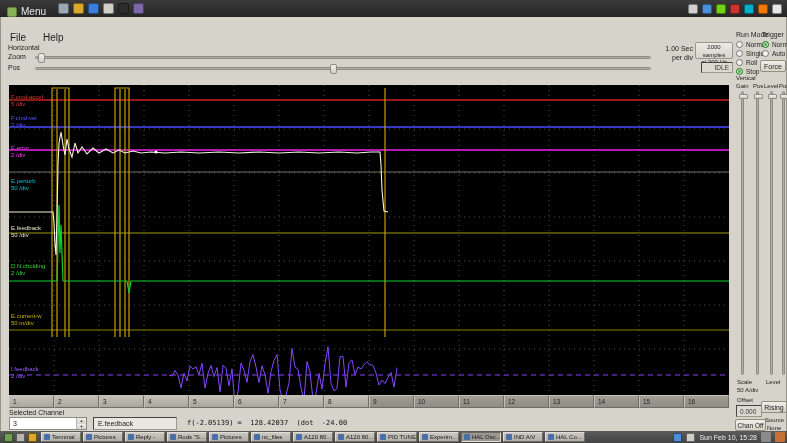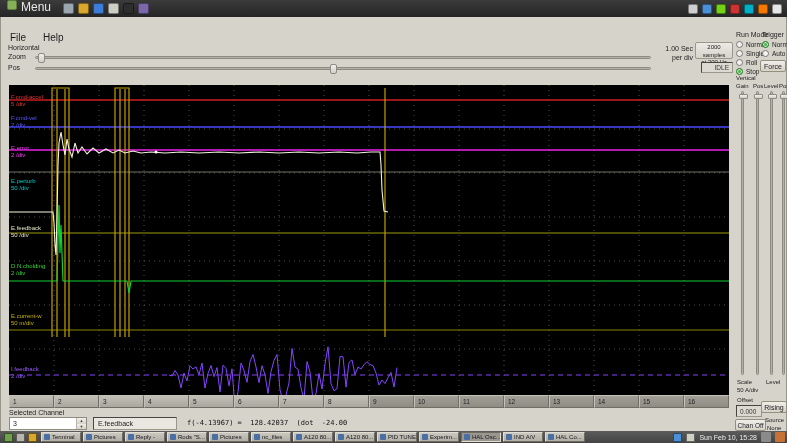--- a/index.html
+++ b/index.html
@@ -2,21 +2,21 @@
 <html><head>
 <meta charset="utf-8">
 <style>
 *{margin:0;padding:0;box-sizing:border-box}
 html,body{width:787px;height:443px}
 body{font-family:"Liberation Sans",sans-serif;background:#000;font-size:8px;color:#1c1c1c}
 .screen{position:relative;width:787px;height:443px;overflow:hidden;background:#d6d3ca}
 
 
 .top-panel{position:absolute;left:0;top:0;width:787px;height:17px;background:linear-gradient(#3b3b3b,#252525);display:flex;align-items:center}
-.menu-btn{display:flex;align-items:flex-start;gap:4px;height:17px;padding:0 7px;color:#e8e8e8;font-size:12px}
+.menu-btn{display:flex;align-items:flex-end;gap:4px;height:17px;padding:0 7px;color:#e8e8e8;font-size:10px}
 .menu-logo{width:10px;height:10px;border-radius:2px;background:#87b158;border:1px solid #5e7f3a}
 .panel-icons{display:flex;gap:4px;margin-left:5px}
 .p-ico{width:11px;height:11px;border-radius:2px;border:1px solid rgba(0,0,0,.4)}
 .tray{margin-left:auto;display:flex;gap:4px;align-items:center;padding-right:5px}
 .t-ico{width:10px;height:10px;border-radius:2px;border:1px solid rgba(0,0,0,.4)}
 
 
 .app-window{position:absolute;left:0;top:17px;width:787px;height:414px;background:#d6d3ca;border-left:1px solid #97948a;border-right:1px solid #97948a}
 .titlebar{position:absolute;left:0;top:0;width:100%;height:13px;background:linear-gradient(#eeede9,#cfccc4);border-bottom:1px solid #a8a49a;text-align:center;font-size:8px;line-height:13px;color:#222}
 .win-btns{position:absolute;right:3px;top:2px;display:flex;gap:3px}
@@ -287,21 +287,21 @@
 
     <div class="lbl" style="left:8px;top:392px">Selected Channel</div>
     <div class="spinbox">
       <span class="spin-val">3</span>
       <span class="spin-arrows">
         <span>▲</span>
         <span>▼</span>
       </span>
     </div>
     <div class="chan-field">E.feedback</div>
-    <div class="status-readout">f(-4.13967) =  128.42037  (dot  -24.00</div>
+    <div class="status-readout">f(-2.05139) =  128.42037  (dot  -24.00</div>
 
   </div>
 
   <div class="taskbar">
     <div class="tb-left">
       <span class="tb-sq" style="background:#6f9f4f"></span>
       <span class="tb-sq" style="background:#b8b5ac"></span>
       <span class="tb-sq" style="background:#d8a72c"></span>
     </div>
     <div class="tb-items">

